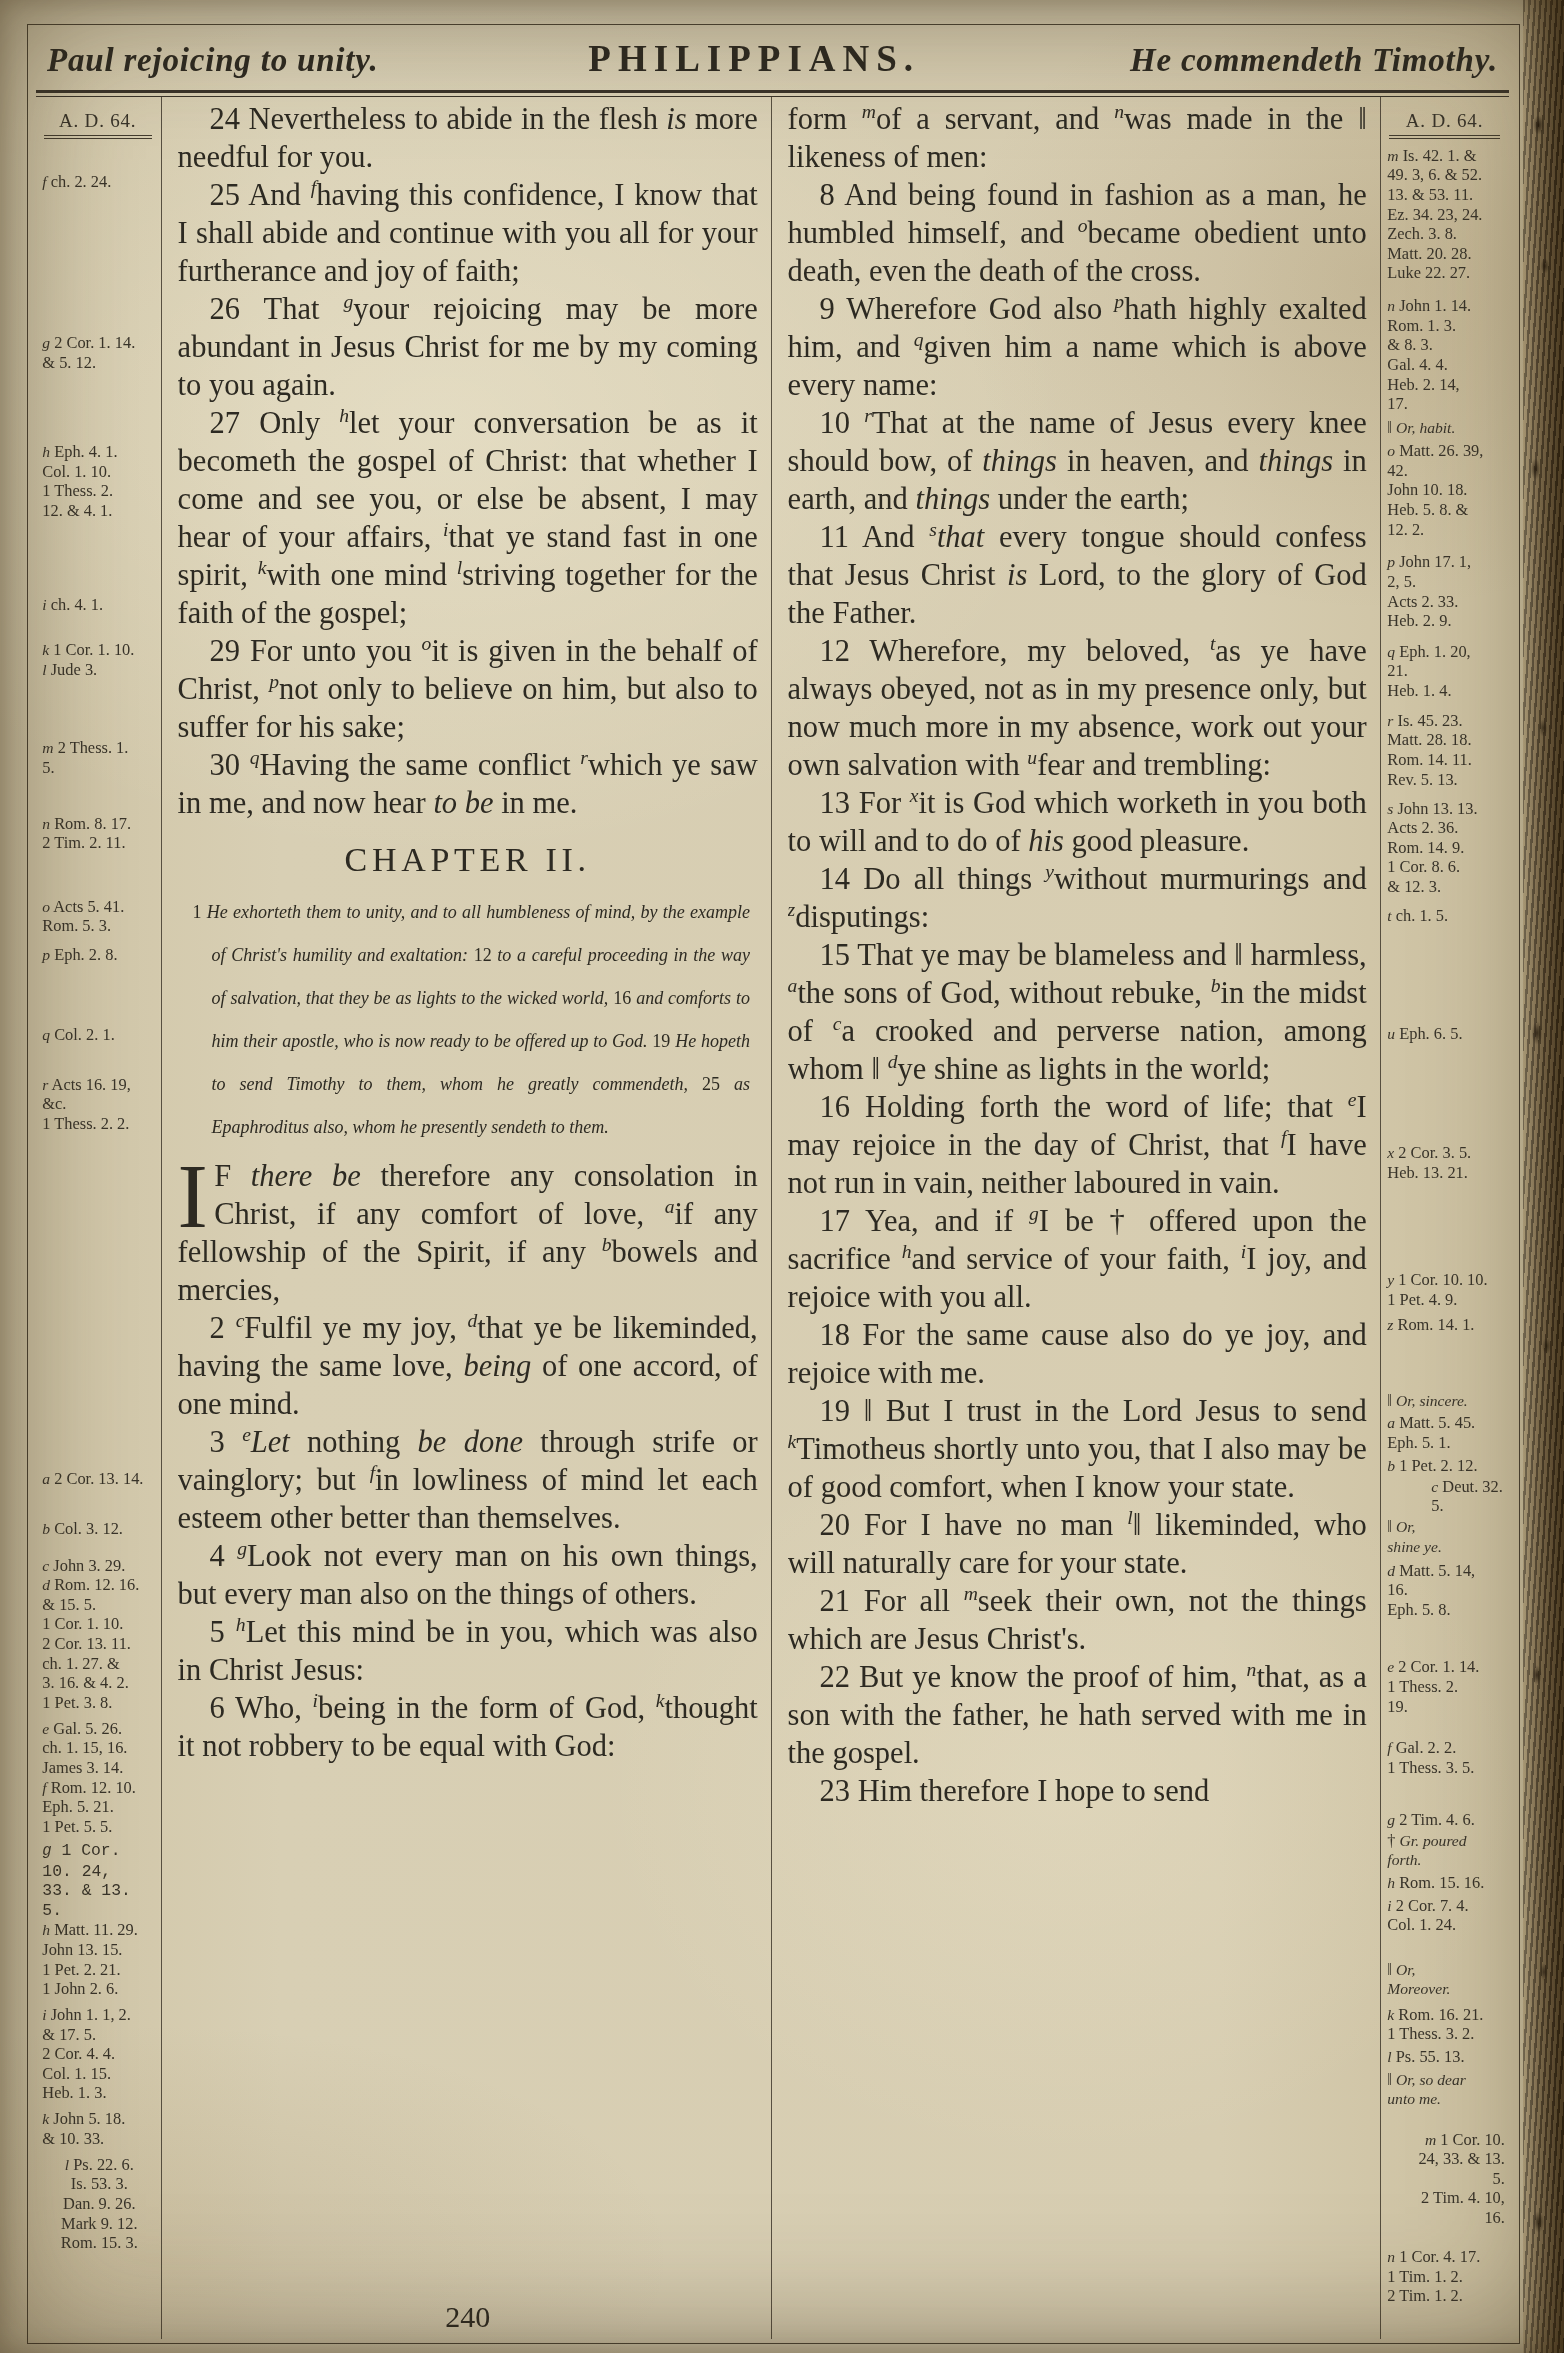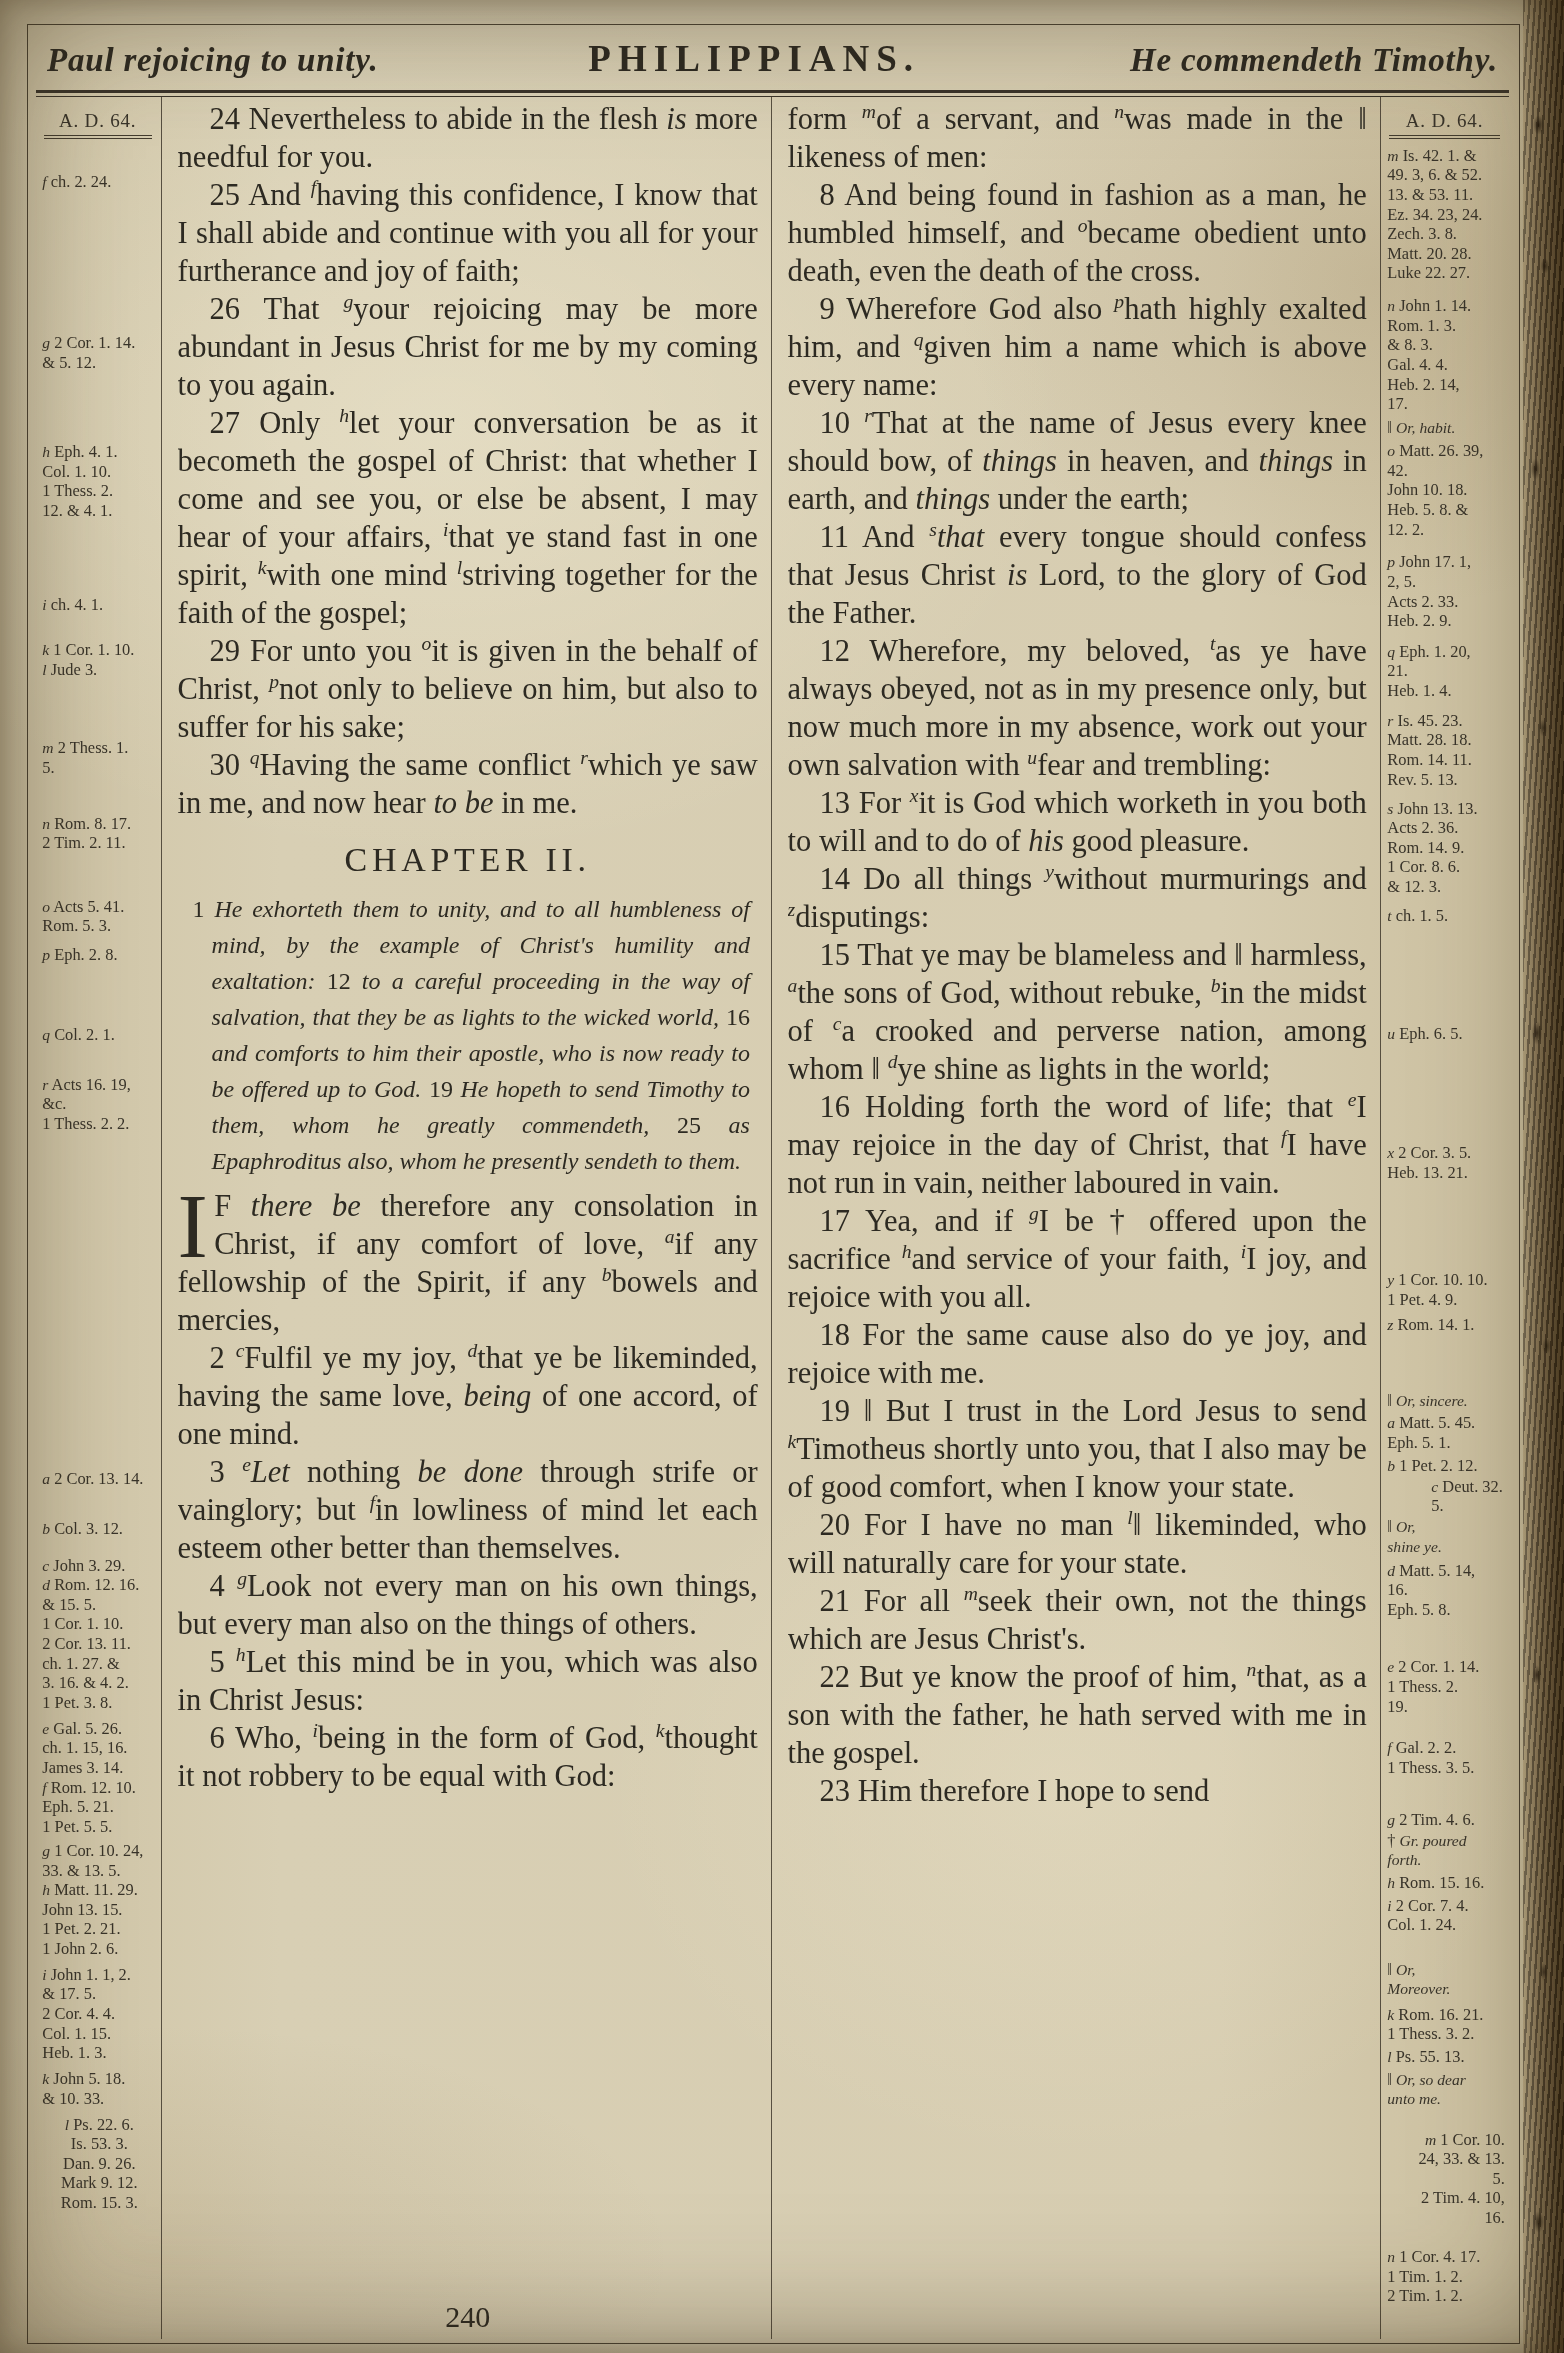--- a/index.html
+++ b/index.html
@@ -55,21 +55,21 @@
 
   .tcol{border-left:1.6px solid rgba(55,48,36,.8);overflow:hidden;
     padding:3.1px 13.3px 0 15.6px;display:flex;flex-direction:column;}
   .tcol-right{border-right:1.6px solid rgba(55,48,36,.8);}
   .plist{flex:1;overflow:hidden;font-size:30.5px;line-height:38px;text-align:justify;}
 
   p.para{margin:0;}
   p.verse{text-indent:1.05em;}
   p.cont{text-indent:0;}
   p.chapter{text-align:center;text-indent:0;font-size:34px;letter-spacing:4.7px;margin:19px 0 12.5px 0;}
-  p.summary{font-size:24px;line-height:36px;font-style:italic;margin:0 0 7.8px 0;
+  p.summary{font-size:18px;line-height:43px;font-style:italic;margin:0 0 7.8px 0;
     padding:0 7.8px 0 34px;text-indent:-19px;}
   .summary .vn{font-style:normal;}
   p.drop{text-indent:0;}
   .dc{float:left;font-size:91px;line-height:69px;padding:4.7px 6.3px 0 0;}
   sup{font-style:italic;font-size:19.6px;line-height:0;}
 
   .pageno{text-align:center;font-size:30px;padding:3.1px 0 4.7px 0;}
 </style>
 </head>
 <body>
@@ -103,21 +103,21 @@
             <div class="mnote" style="margin-top: 59px;"><i>m</i> 2 Thess. 1.<br>5.</div>
             <div class="mnote" style="margin-top: 36px;"><i>n</i> Rom. 8. 17.<br>2 Tim. 2. 11.</div>
             <div class="mnote" style="margin-top: 44px;"><i>o</i> Acts 5. 41.<br>Rom. 5. 3.</div>
             <div class="mnote" style="margin-top: 8.6px;"><i>p</i> Eph. 2. 8.</div>
             <div class="mnote" style="margin-top: 61px;"><i>q</i> Col. 2. 1.</div>
             <div class="mnote" style="margin-top: 30px;"><i>r</i> Acts 16. 19,<br>&amp;c.<br>1 Thess. 2. 2.</div>
             <div class="mnote" style="margin-top: 335px;"><i>a</i> 2 Cor. 13. 14.</div>
             <div class="mnote" style="margin-top: 31px;"><i>b</i> Col. 3. 12.</div>
             <div class="mnote" style="margin-top: 17px;"><i>c</i> John 3. 29.<br><i>d</i> Rom. 12. 16.<br>&amp; 15. 5.<br>1 Cor. 1. 10.<br>2 Cor. 13. 11.<br>ch. 1. 27. &amp;<br>3. 16. &amp; 4. 2.<br>1 Pet. 3. 8.</div>
             <div class="mnote" style="margin-top: 6.3px;"><i>e</i> Gal. 5. 26.<br>ch. 1. 15, 16.<br>James 3. 14.<br><i>f</i> Rom. 12. 10.<br>Eph. 5. 21.<br>1 Pet. 5. 5.</div>
-            <div class="mnote" style="margin-top: 4.7px;"><i>g</i> 1 Cor. 10. 24,<br>33. &amp; 13. 5.</div>
+            <div class="mnote" style="margin-top: 4.7px; font-family: Liberation Mono, monospace;"><i>g</i> 1 Cor. 10. 24,<br>33. &amp; 13. 5.</div>
             <div class="mnote" style=""><i>h</i> Matt. 11. 29.<br>John 13. 15.<br>1 Pet. 2. 21.<br>1 John 2. 6.</div>
             <div class="mnote" style="margin-top: 6.3px;"><i>i</i> John 1. 1, 2.<br>&amp; 17. 5.<br>2 Cor. 4. 4.<br>Col. 1. 15.<br>Heb. 1. 3.</div>
             <div class="mnote" style="margin-top: 6.3px;"><i>k</i> John 5. 18.<br>&amp; 10. 33.</div>
             <div class="mnote" style="margin-top: 6.3px; text-align: center;"><i>l</i> Ps. 22. 6.<br>Is. 53. 3.<br>Dan. 9. 26.<br>Mark 9. 12.<br>Rom. 15. 3.</div>
           </div>
       </div>
 
       <div class="tcol tcol-left">
         <div class="plist">
 

